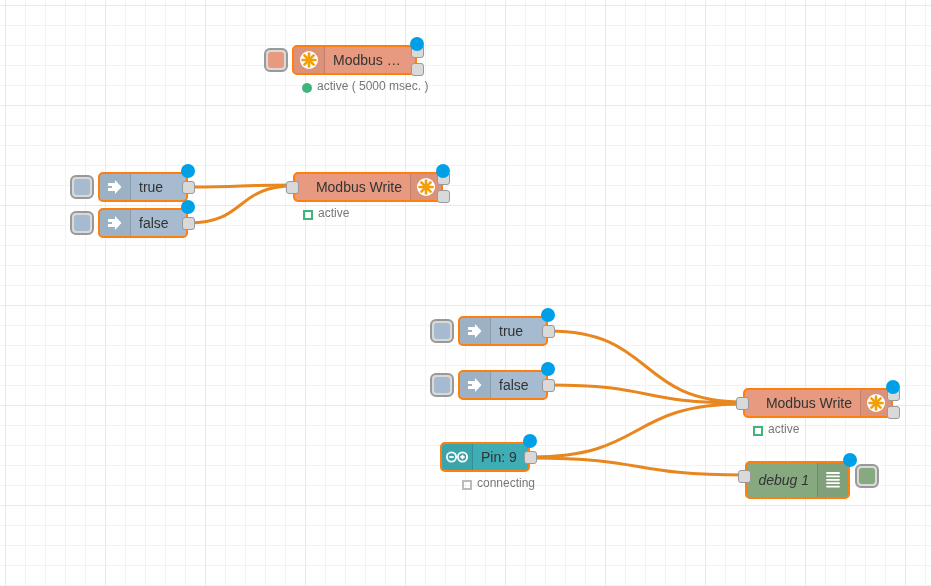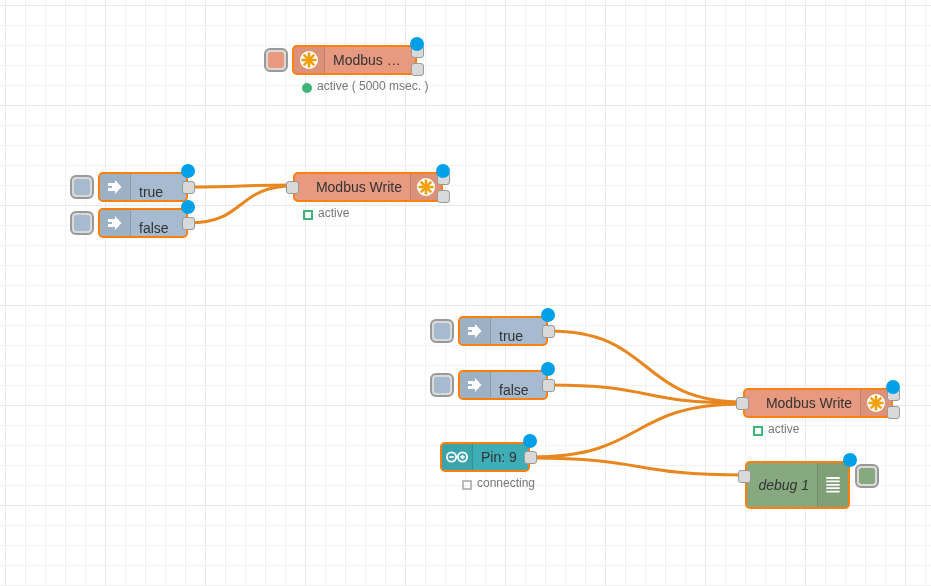--- a/index.html
+++ b/index.html
@@ -66,21 +66,21 @@
     display: flex;
     align-items: center;
     justify-content: center;
   }
   .icon-cell.left  { border-right: 1px solid rgba(0,0,0,0.12); border-radius: 4px 0 0 4px; }
   .icon-cell.right { border-left: 1px solid rgba(0,0,0,0.12); border-radius: 0 4px 4px 0; }
 
   
   .n-modbus  { background: #e79a80; }
   .n-modbus .icon-cell { background: rgba(0,0,0,0.05); }
-  .n-inject  { background: #a6bbcf; align-items: flex-end; }
+  .n-inject  { background: #a6bbcf; }
   .n-inject .icon-cell { background: rgba(0,0,0,0.05); }
   .n-arduino { background: #3fadb5; }
   .n-arduino .icon-cell { background: rgba(0,0,0,0.05); }
   .n-debug   { background: #87a980; }
   .n-debug .icon-cell { background: rgba(0,0,0,0.05); }
 
   
   .port {
     position: absolute;
     width: 13px;
@@ -297,21 +297,21 @@
         </div>
       </div>
       <div class="port" style="left: 736px; top: 396.5px;"></div>
       <div class="port" style="left: 887px; top: 387.5px;"></div>
       <div class="port" style="left: 887px; top: 405.5px;"></div>
       <div class="blue-dot" style="left: 886px; top: 380px;"></div>
       <div class="status" style="left: 753px; top: 422px;">
         <span class="status-ring"></span>
         <span>active</span>
       </div>
-      <div class="node n-debug selected" style="left: 745px; top: 461px; width: 105px; height: 48px;">
+      <div class="node n-debug selected" style="left: 745px; top: 461px; width: 105px; height: 38px;">
         <div class="node-label label-right label-italic">debug 1</div>
         <div class="icon-cell right">
           <svg width="16" height="20" viewBox="0 0 16 20" aria-hidden="true">
             <g stroke="#ffffff" stroke-width="1.8" stroke-linecap="round">
               <line x1="2" y1="3" x2="14" y2="3"></line>
               <line x1="2" y1="6.4" x2="14" y2="6.4"></line>
               <line x1="2" y1="9.8" x2="14" y2="9.8"></line>
               <line x1="2" y1="13.2" x2="14" y2="13.2"></line>
               <line x1="2" y1="16.6" x2="14" y2="16.6"></line>
             </g>

